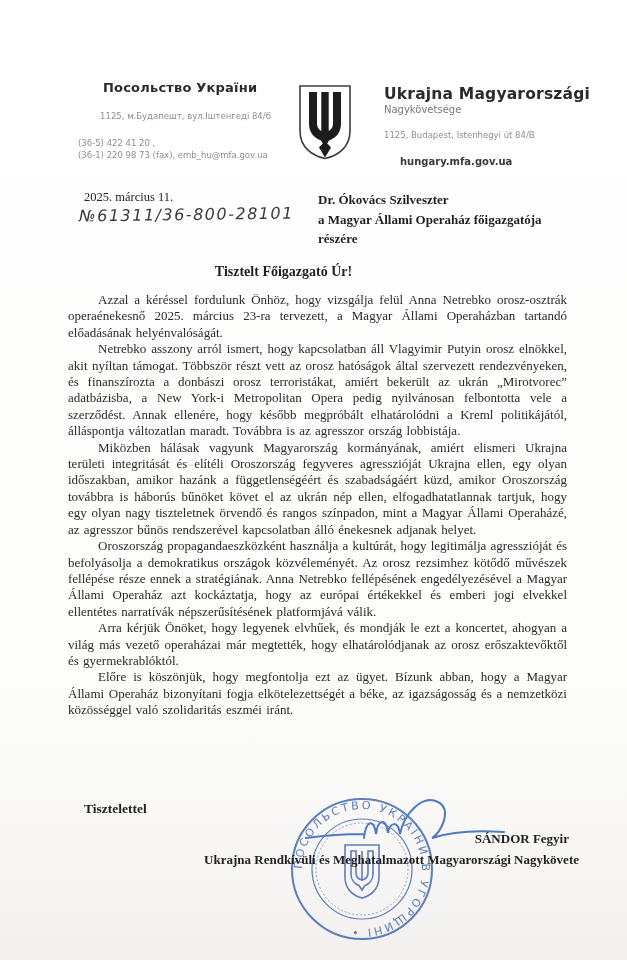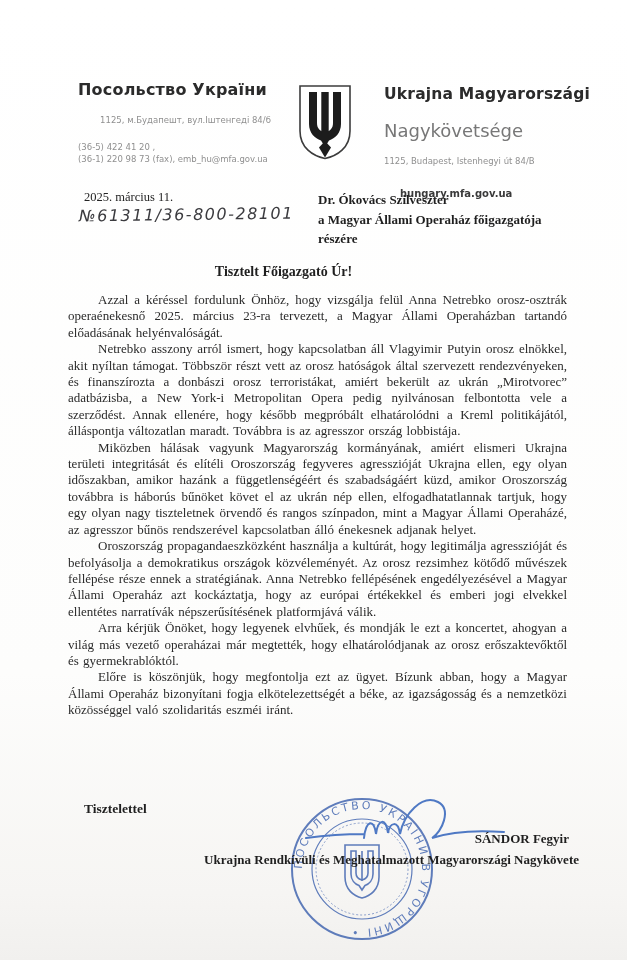--- a/index.html
+++ b/index.html
@@ -8,30 +8,30 @@
     background:#eceae7;
     font-family:"Liberation Serif", serif;
   }
   .page{
     position:relative;width:627px;height:960px;overflow:hidden;
     background:linear-gradient(180deg,#ffffff 0%,#fdfdfc 70%,#f6f5f3 93%,#f1f0ee 100%);
     color:#2e2e2e;
   }
   
   .hdr-left{position:absolute;left:78px;top:80px;width:215px;font-family:"DejaVu Sans",sans-serif;}
-  .hdr-left .t1{font-size:16px;font-weight:bold;color:#2b2b2b;letter-spacing:.2px;}
+  .hdr-left .t1{font-size:13px;font-weight:bold;color:#2b2b2b;letter-spacing:.2px;margin-left:25px;}
   .hdr-left .t2{font-size:14.5px;color:#6e6e6e;margin-top:1px;}
   .hdr-left .addr{font-size:8.5px;color:#8f8f8f;margin-top:16px;text-align:center;}
   .hdr-left .tel{font-size:8.5px;color:#8f8f8f;margin-top:16px;line-height:1.45;}
   .emblem{position:absolute;left:295px;top:83px;width:60px;height:78px;}
   .hdr-right{position:absolute;left:384px;top:85px;width:210px;font-family:"DejaVu Sans",sans-serif;}
   .hdr-right .t1{font-size:15.5px;font-weight:bold;color:#2b2b2b;letter-spacing:.2px;}
-  .hdr-right .t2{font-size:18px;color:#777;margin-top:17px;}
+  .hdr-right .t2{font-size:10px;color:#777;margin-top:1px;}
   .hdr-right .addr{font-size:8.5px;color:#8f8f8f;margin-top:15px;}
-  .hdr-right .web{font-size:10px;font-weight:bold;color:#3a3a3a;margin-top:22px;font-family:"DejaVu Sans",sans-serif;padding-left:16px;}
+  .hdr-right .web{font-size:10px;font-weight:bold;color:#3a3a3a;margin-top:16px;font-family:"DejaVu Sans",sans-serif;padding-left:16px;}
   
   .date{position:absolute;left:84px;top:190px;font-size:12.5px;color:#242424;}
   .refnum{
     position:absolute;left:79px;top:205px;font-size:16px;color:#3b3b3f;
     font-family:"DejaVu Sans",sans-serif;font-style:italic;letter-spacing:1.5px;
     transform:rotate(-.8deg);
   }
   .recipient{position:absolute;left:318px;top:190px;font-size:13px;font-weight:bold;color:#1f1f1f;line-height:1.5;}
   
   .salutation{position:absolute;left:0;top:264px;width:567px;text-align:center;font-size:14px;font-weight:bold;color:#1f1f1f;}

